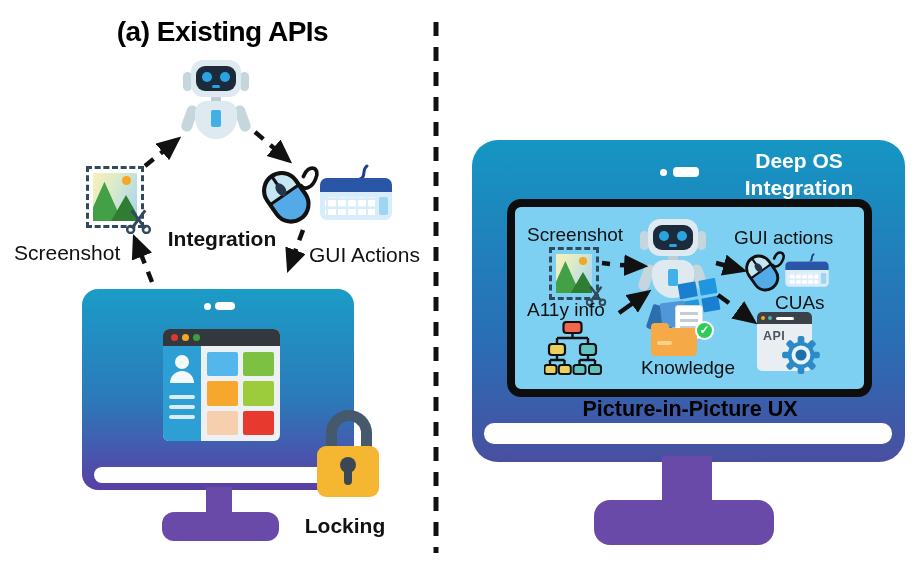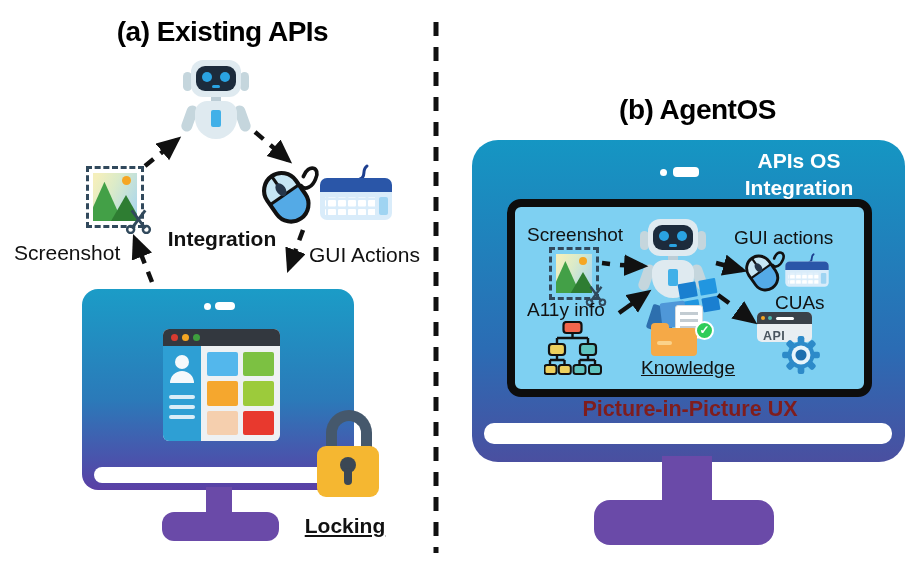--- a/index.html
+++ b/index.html
@@ -10,21 +10,21 @@
 
   
   .panel-title { position: absolute; font-weight: bold; font-size: 28px; color: #000; text-align: center; letter-spacing: -0.5px; }
   .t-a { left: 55px; top: 16px; width: 335px; }
   .t-b { left: 530px; top: 94px; width: 335px; }
   .lbl { position: absolute; font-size: 21px; color: #111; white-space: nowrap; }
   .lbl-b { position: absolute; font-size: 19px; color: #111; white-space: nowrap; }
   .bold { font-weight: bold; }
   .shallow { left: 156px; top: 227px; width: 132px; text-align: center; font-weight: bold; font-size: 21px; line-height: 1.12; position: absolute; }
   .deep { position: absolute; left: 242px; top: 7px; width: 170px; text-align: center; color: #fff; font-weight: bold; font-size: 21px; line-height: 1.3; }
-  .pip { position: absolute; left: 550px; top: 397px; width: 280px; text-align: center; color: #7f1d1d; font-weight: bold; font-size: 21.5px; }
+  .pip { position: absolute; left: 550px; top: 397px; width: 280px; text-align: center; color: #000000; font-weight: bold; font-size: 21.5px; }
 
   
   .monitor-a { left: 82px; top: 289px; width: 272px; height: 201px; border-radius: 16px;
                background: linear-gradient(180deg, #1b9cc7 0%, #2b7ab9 55%, #5a3fa5 100%); }
   .monitor-b { left: 472px; top: 140px; width: 433px; height: 322px; border-radius: 26px;
                background: linear-gradient(180deg, #1596c3 0%, #2b6cb4 65%, #4a4fa0 100%); }
   .cam-dot { position: absolute; width: 7px; height: 7px; border-radius: 50%; background: #fff; }
   .cam-dash { position: absolute; height: 8px; border-radius: 4px; background: #fff; }
   .screen-b { left: 507px; top: 199px; width: 365px; height: 198px; background: #7ed0f2;
               border: 8px solid #0d0d0d; border-radius: 14px; }
@@ -48,21 +48,21 @@
   .s-line { width: 26px; height: 4px; border-radius: 2px; background: #d9edf8; margin: 6px auto 0; }
   .s-line.first { margin-top: 12px; }
   .b-tiles { flex: 1; display: grid; grid-template-columns: 1fr 1fr; gap: 5px; padding: 6px; }
   .tile { border-radius: 2px; }
 
   
   .shackle { left: 326px; top: 410px; width: 46px; height: 42px; border: 11px solid #45586c; border-bottom: none; border-radius: 24px 24px 0 0; }
   .lock-body { left: 317px; top: 446px; width: 62px; height: 51px; border-radius: 9px; background: #f5b731; }
   .kh-circle { position: absolute; left: 23px; top: 11px; width: 16px; height: 16px; border-radius: 50%; background: #3b4754; }
   .kh-stem { position: absolute; left: 27px; top: 22px; width: 8px; height: 17px; border-radius: 4px; background: #3b4754; }
-  .locking { left: 300px; top: 514px; width: 90px; text-align: center; text-decoration: underline; }
+  .locking { left: 300px; top: 514px; width: 90px; text-align: center; }
 
   
   .robot { position: absolute; width: 66px; height: 86px; }
   .r-ear { position: absolute; top: 17px; width: 9px; height: 19px; border-radius: 4.5px; background: #c5d6dd; }
   .r-ear.l { left: 0; } .r-ear.r { right: 0; }
   .r-head { position: absolute; left: 8px; top: 5px; width: 50px; height: 37px; border-radius: 12px; background: #dfeaf0; }
   .r-face { position: absolute; left: 5px; top: 6px; width: 40px; height: 25px; border-radius: 9px; background: #1c2b3c; }
   .r-eye { position: absolute; top: 6px; width: 10px; height: 10px; border-radius: 50%; background: #2aa3e2; }
   .r-eye.l { left: 6px; } .r-eye.r { right: 6px; }
   .r-mouth { position: absolute; left: 16px; bottom: 3px; width: 8px; height: 3px; border-radius: 2px; background: #2aa3e2; }
@@ -95,21 +95,21 @@
   .k-doc  { position: absolute; left: 26px; top: 4px; width: 28px; height: 34px; background: #fff; border: 1px solid #d4dade; border-radius: 3px; }
   .k-lines{ position: absolute; left: 4px; top: 6px; right: 4px; bottom: 6px;
             background: repeating-linear-gradient(180deg, #c3ccd2 0 2.5px, transparent 2.5px 7px); }
   .k-folder { position: absolute; left: 2px; top: 27px; width: 46px; height: 28px; background: #f5a947; border-radius: 4px; }
   .k-tab { position: absolute; left: 0; top: -5px; width: 18px; height: 7px; background: #f5a947; border-radius: 4px 4px 0 0; }
   .k-stripe { position: absolute; left: 6px; top: 13px; width: 15px; height: 4px; border-radius: 2px; background: #fbd28a; }
   .k-check { position: absolute; left: 46px; top: 20px; width: 19px; height: 19px; border-radius: 50%; background: #2ecc59;
              border: 2px solid #fff; color: #fff; font-size: 12px; font-weight: bold; text-align: center; line-height: 15px; }
 
   
-  .api-win { position: absolute; left: 757px; top: 312px; width: 55px; height: 30px; background: #e9eef2; border-radius: 5px; overflow: hidden; }
+  .api-win { position: absolute; left: 757px; top: 312px; width: 55px; height: 59px; background: #e9eef2; border-radius: 5px; overflow: hidden; }
   .api-bar { height: 12px; background: #3a4149; display: flex; align-items: center; gap: 2.5px; padding-left: 4px; }
   .api-dot { width: 4px; height: 4px; border-radius: 50%; }
   .api-line { width: 18px; height: 3px; border-radius: 2px; background: #fff; margin-left: 2px; }
   .api-text { font-size: 12.5px; font-weight: bold; color: #4a5560; padding: 5px 0 0 6px; letter-spacing: 0.5px; }
   .gear { position: absolute; left: 781px; top: 335px; }
 
   svg { display: block; }
   .overlay { position: absolute; left: 0; top: 0; z-index: 10; pointer-events: none; }
   .layer { z-index: 3; }
 </style>
@@ -222,25 +222,24 @@
   <div class="neck neck-a"></div>
   <div class="base base-a"></div>
 
   <div class="abs shackle"></div>
   <div class="abs lock-body layer">
     <div class="kh-circle"></div>
     <div class="kh-stem"></div>
   </div>
   <div class="lbl bold locking abs">Locking</div>
 
-  <div class="panel-title t-b">(b) AgentOS</div>
 
   <div class="abs monitor-b">
     <div class="deep">
-      <div>APIs OS</div>
+      <div>Deep OS</div>
       <div>Integration</div>
     </div>
     <div class="cam-dot" style="left:188px; top:29px;"></div>
     <div class="cam-dash" style="left:201px; top:27px; width:26px; height:10px;"></div>
   </div>
   <div class="abs screen-b"></div>
 
   <div class="lbl-b layer" style="left:527px; top:224px;">Screenshot</div>
   <div class="shot shot-b layer">
     <div class="shot-img">
@@ -297,21 +296,21 @@
     <div class="k-mid"></div>
     <div class="k-doc">
         <div class="k-lines"></div>
       </div>
     <div class="k-folder">
       <div class="k-tab"></div>
       <div class="k-stripe"></div>
     </div>
     <div class="k-check">✓</div>
   </div>
-  <div class="lbl-b layer" style="left:632px; top:357px; width:112px; text-align:center;text-decoration:underline;">Knowledge</div>
+  <div class="lbl-b layer" style="left:632px; top:357px; width:112px; text-align:center;">Knowledge</div>
 
   <div class="lbl-b layer" style="left:734px; top:227px;">GUI actions</div>
   <svg class="abs layer" style="left:741px; top:246px;" width="49" height="48" viewBox="0 0 68 66">
     <path d="M46,17 C51,4 63,8 58,19 C55,27 48,31 44,26" fill="none" stroke="#111" stroke-width="3.6" stroke-linecap="round"></path>
     <g transform="rotate(-35 30 38)">
       <rect x="13" y="12" width="34" height="50" rx="17" fill="#54aae6"></rect>
       <path d="M30,12 a17,17 0 0 0 -17,17 v5 h34 v-5 a17,17 0 0 0 -17,-17 z" fill="#c6e6f4"></path>
       <rect x="13" y="12" width="34" height="50" rx="17" fill="none" stroke="#111" stroke-width="4"></rect>
       <line x1="13" y1="34" x2="47" y2="34" stroke="#111" stroke-width="3"></line>
       <line x1="30" y1="12" x2="30" y2="25" stroke="#111" stroke-width="3"></line>

